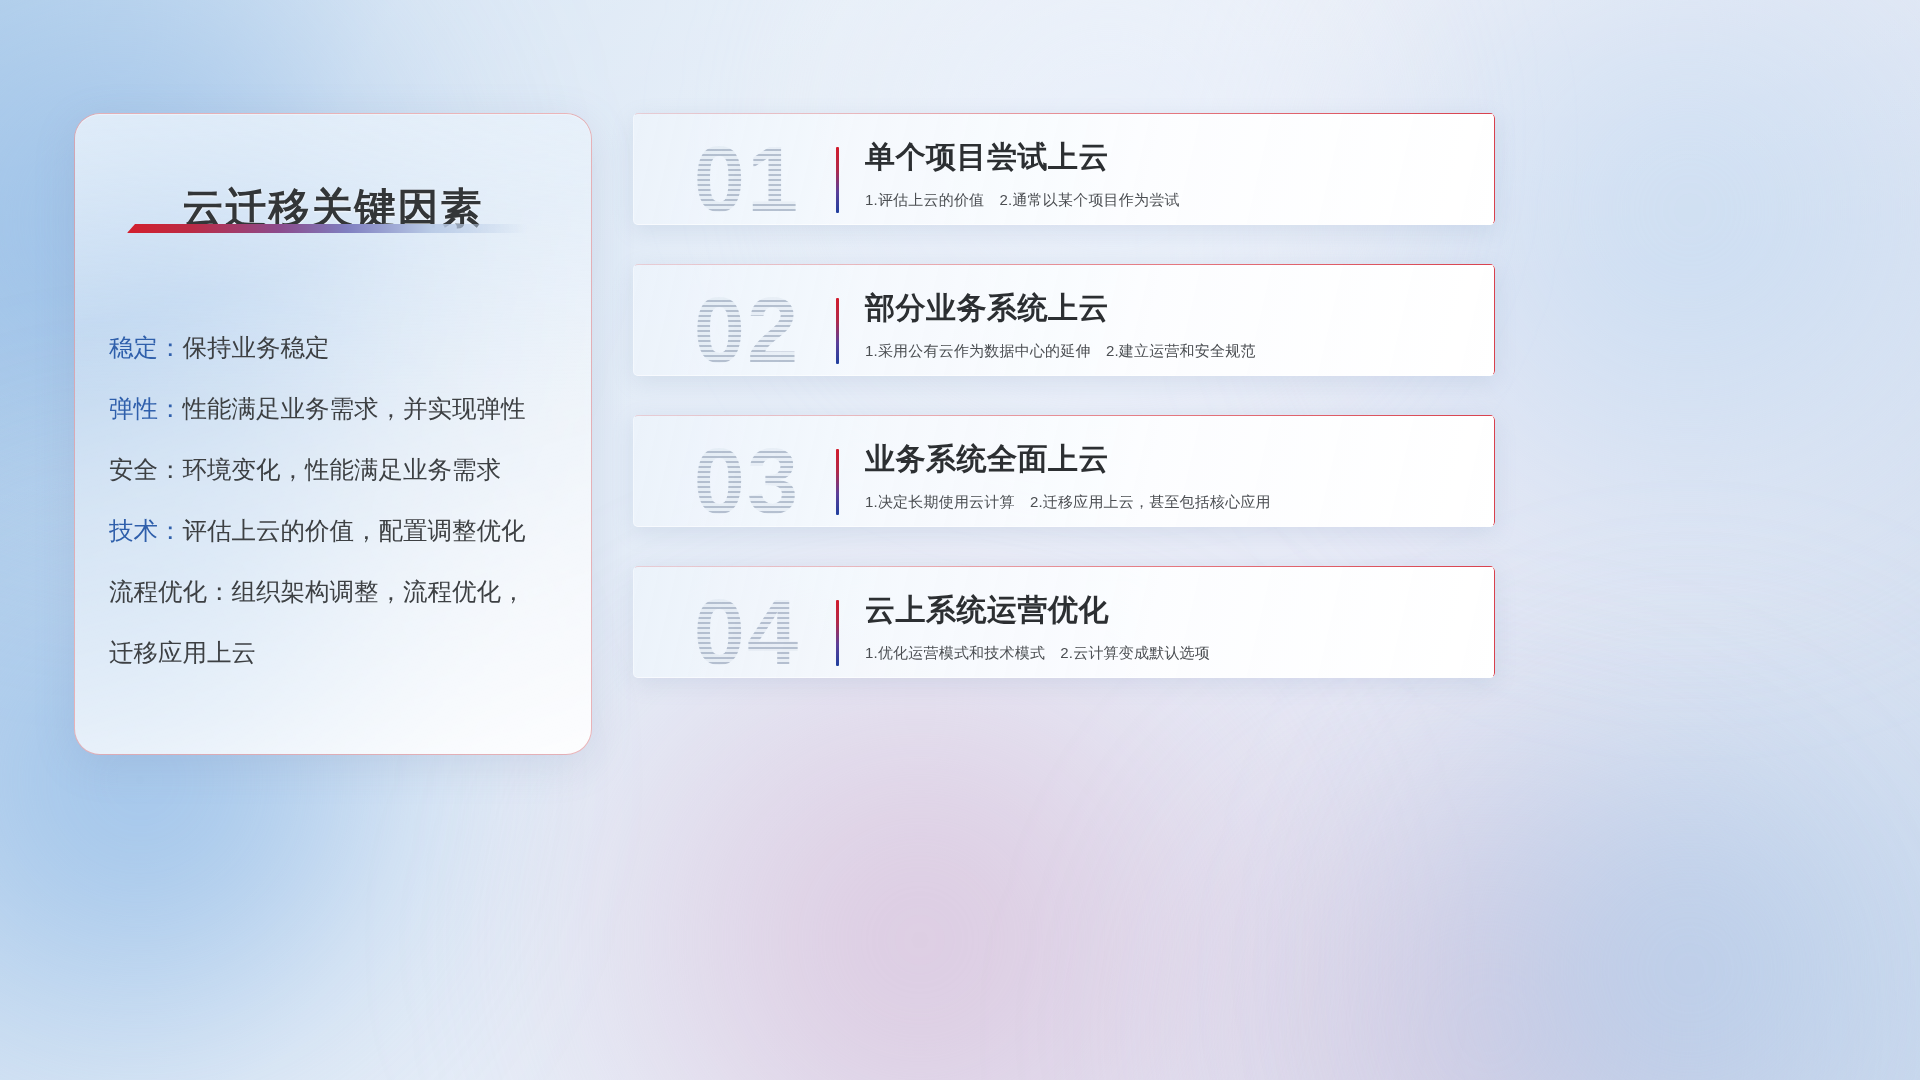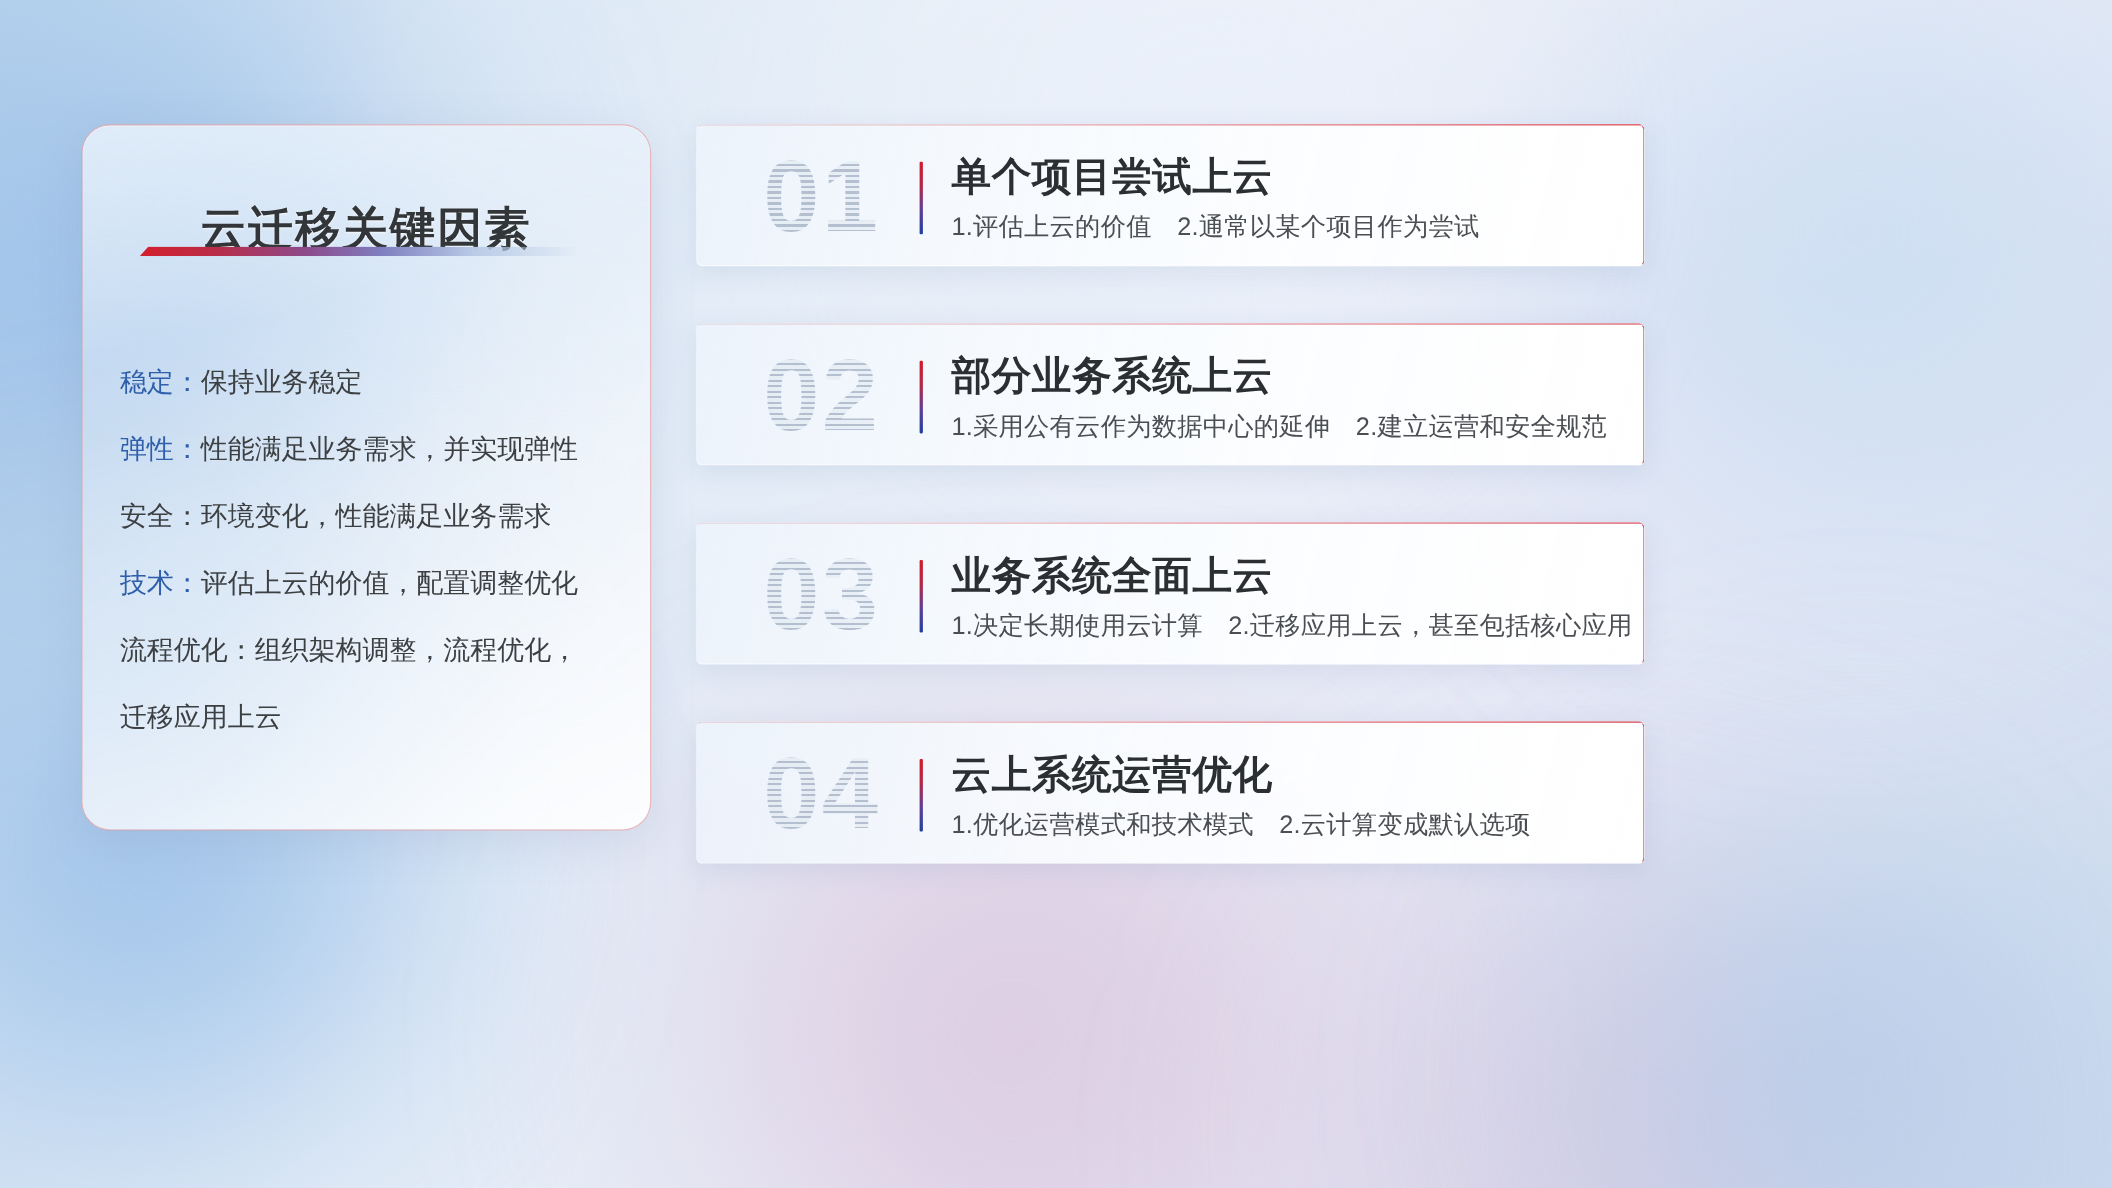--- a/index.html
+++ b/index.html
@@ -68,21 +68,21 @@
   .factor-row{
     font-size:24.5px;line-height:61px;color:#3d4043;white-space:nowrap;
   }
   .factor-label{color:#2f5fab;font-weight:normal;}
   .factor-label.plain{color:#3d4043;}
   .factor-text{color:#3d4043;}
 
   
   #cards{position:absolute;left:633px;top:113px;width:862px;}
   .card{
-    position:relative;height:129px;margin-bottom:52px;
+    position:relative;height:112px;margin-bottom:39px;
     border-radius:5px;overflow:hidden;
     background:linear-gradient(103deg,rgba(236,243,251,.88) 0%,rgba(245,249,253,.93) 26%,rgba(252,253,255,.97) 60%,rgba(255,255,255,.99) 100%);
     box-shadow:0 6px 22px rgba(120,145,180,.16);
   }
   .card-border{
     position:absolute;inset:0;border-radius:5px;pointer-events:none;
     border-top:1.6px solid rgba(214,96,104,.22);
     border-right:1.6px solid #d8414e;
     border-bottom:1.6px solid rgba(255,255,255,.55);
     border-left:1.6px solid rgba(255,255,255,.35);
@@ -110,25 +110,25 @@
     letter-spacing:2px;color:rgba(168,180,200,.12);
     user-select:none;
   }
   .card-bar{
     position:absolute;left:203px;top:34px;width:3.4px;height:66px;
     background:linear-gradient(180deg,#d21b2c 0%,#b22848 34%,#5b3f99 68%,#1f3f9e 100%);
     border-radius:1px;
   }
   .card-title{
     position:absolute;left:232px;top:24px;
-    font-size:36px;font-weight:bold;color:#2c2f32;letter-spacing:.5px;
+    font-size:30px;font-weight:bold;color:#2c2f32;letter-spacing:.5px;
   }
   .card-sub{
     position:absolute;left:232px;top:78px;
-    font-size:23px;color:#4b4e52;letter-spacing:.2px;
+    font-size:15px;color:#4b4e52;letter-spacing:.2px;
   }
 </style>
 </head>
 <body>
 
 <div id="bg">
   <div class="bg-base"></div>
   <div class="blob blob-a"></div>
   <div class="blob blob-b"></div>
   <div class="blob blob-c"></div>

